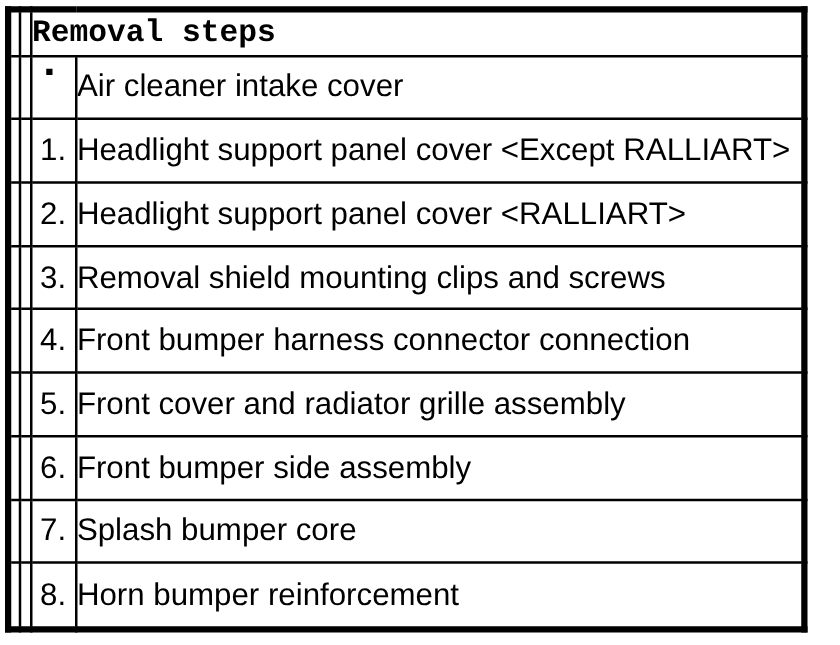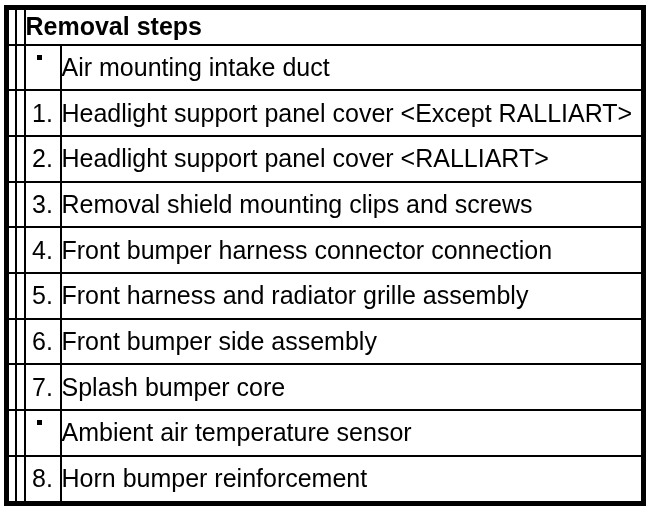--- a/index.html
+++ b/index.html
@@ -32,20 +32,21 @@
     border:5px solid var(--line);
   }
   table.removal td{
     border:2px solid var(--line);
     padding:0;
     vertical-align:middle;
     overflow:hidden;
   }
   thead tr{
     height:37px;
+    font-family:Liberation Mono, monospace;
   }
   td.c-header{
     font-weight:bold;
     font-size:25px;
     padding-left:10px;
     white-space:nowrap;
   }
   td.c-edge{
     background:var(--bg);
   }
@@ -92,21 +93,21 @@
     </tr>
   </thead>
   <tbody>
   <tr>
     <td class="c-edge"></td>
     <td class="c-edge"></td>
     <td class="c-num">
       <span class="marker-text bullet">·</span>
     </td>
     <td class="c-desc">
-      <span>Air mounting intake duct</span>
+      <span>Air cleaner intake cover</span>
     </td>
   </tr>
 
   <tr>
     <td class="c-edge"></td>
     <td class="c-edge"></td>
     <td class="c-num">
       <span class="marker-text">1.</span>
     </td>
     <td class="c-desc">
@@ -147,21 +148,21 @@
     </td>
   </tr>
 
   <tr>
     <td class="c-edge"></td>
     <td class="c-edge"></td>
     <td class="c-num">
       <span class="marker-text">5.</span>
     </td>
     <td class="c-desc">
-      <span>Front harness and radiator grille assembly</span>
+      <span>Front cover and radiator grille assembly</span>
     </td>
   </tr>
 
   <tr>
     <td class="c-edge"></td>
     <td class="c-edge"></td>
     <td class="c-num">
       <span class="marker-text">6.</span>
     </td>
     <td class="c-desc">
@@ -174,30 +175,20 @@
     <td class="c-edge"></td>
     <td class="c-num">
       <span class="marker-text">7.</span>
     </td>
     <td class="c-desc">
       <span>Splash bumper core</span>
     </td>
   </tr>
 
 
-  <tr>
-    <td class="c-edge"></td>
-    <td class="c-edge"></td>
-    <td class="c-num">
-      <span class="marker-text bullet">·</span>
-    </td>
-    <td class="c-desc">
-      <span>Ambient air temperature sensor</span>
-    </td>
-  </tr>
 
   <tr>
     <td class="c-edge"></td>
     <td class="c-edge"></td>
     <td class="c-num">
       <span class="marker-text">8.</span>
     </td>
     <td class="c-desc">
       <span>Horn bumper reinforcement</span>
     </td>

